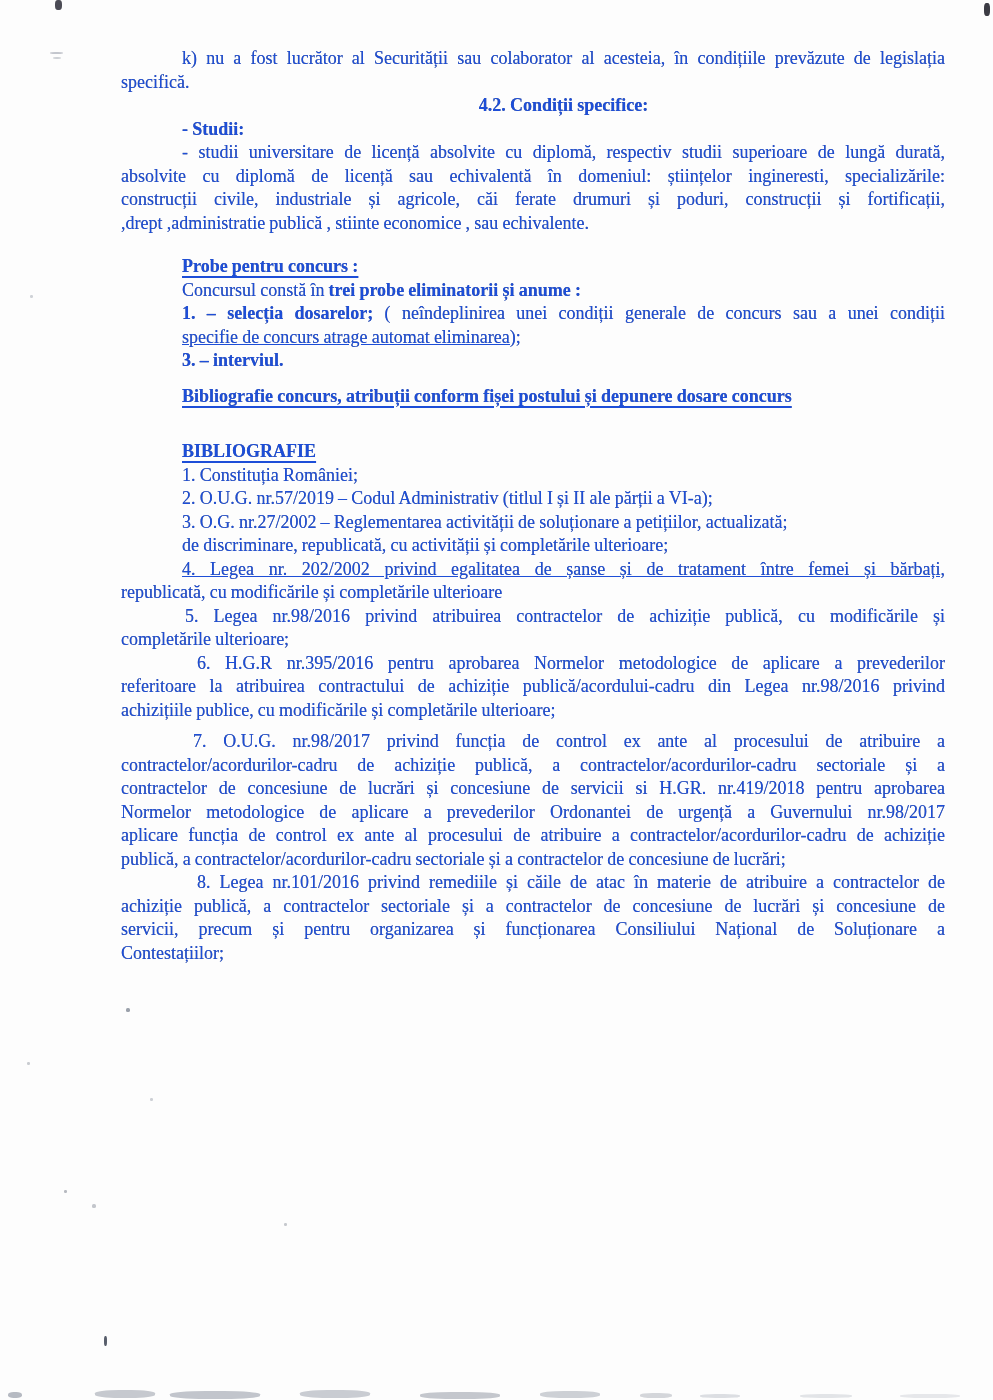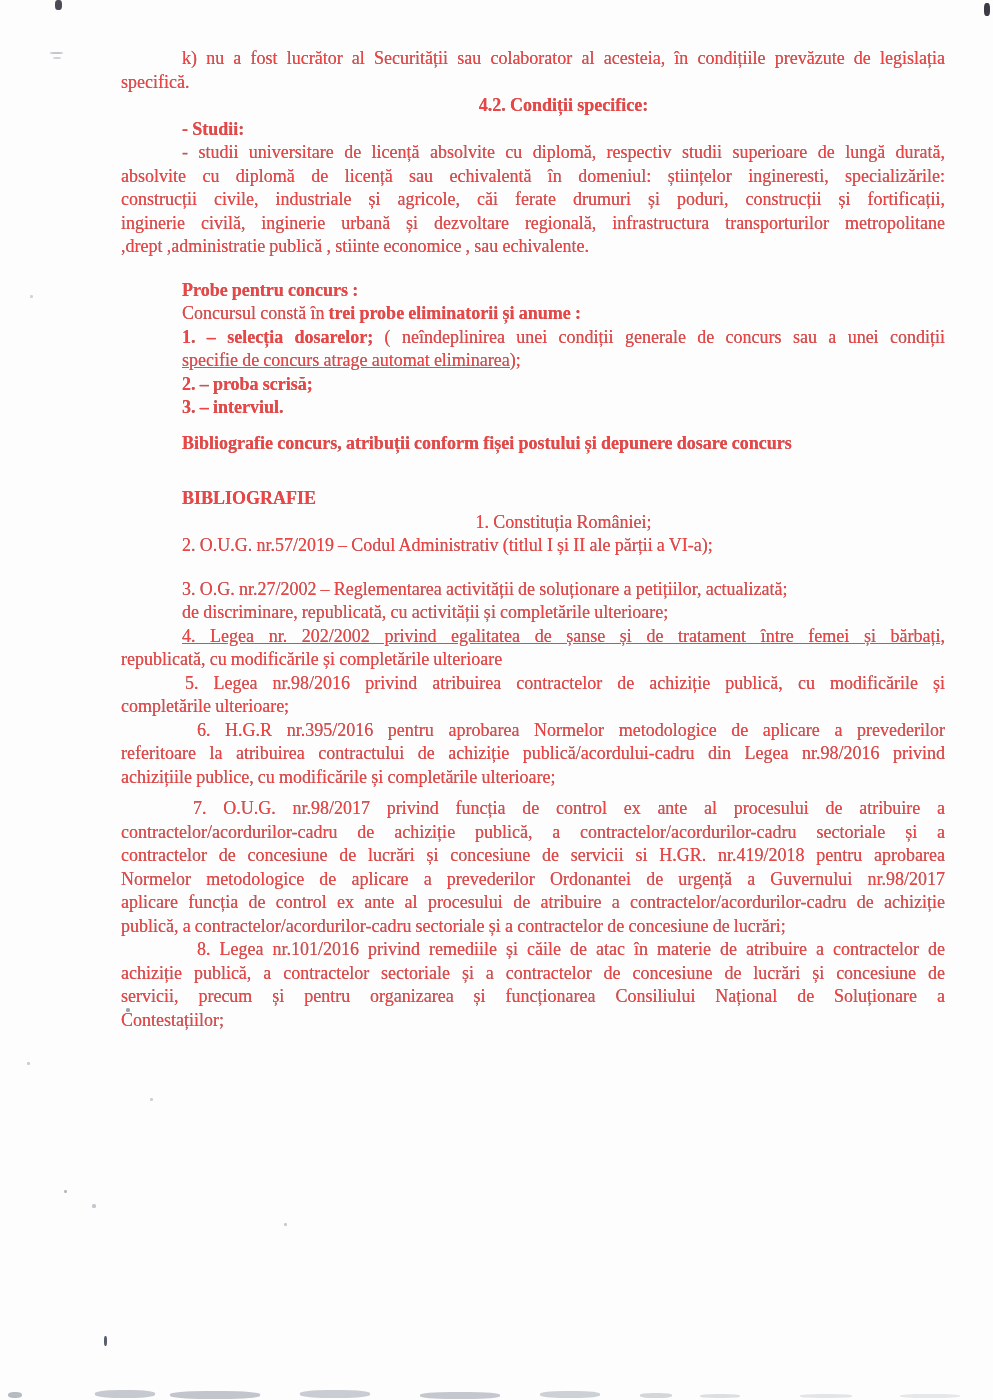--- a/index.html
+++ b/index.html
@@ -30,53 +30,52 @@
     word-spacing:-0.3px;
     text-shadow:0 0 0.4px rgba(20,20,25,0.55);
   }
   .line.j{
     white-space:normal;
     text-align:justify;
     text-align-last:justify;
   }
   .b{font-weight:bold;}
   .u{
+    text-decoration:underline;
     text-decoration-thickness:2px;
     text-underline-offset:3.5px;
   }
   .artifact{
     position:absolute;
     border-radius:40%;
   }
 </style>
 </head>
 <body>
 
-<div class="page" style="background: rgb(253, 253, 253); color: #ef4444;">
+<div class="page" style="background: rgb(253, 253, 253); color: #1d4ed8;">
   <div class="content">
       <div class="line j" style="padding-left: 61px;"><span class="">k) nu a fost lucrător al Securității sau colaborator al acesteia, în condițiile prevăzute de legislația</span></div>
       <div class="line"><span class="">specifică.</span></div>
       <div class="line" style="padding-left: 61px; text-align: center;"><span class="b ">4.2. Condiții specifice:</span></div>
       <div class="line" style="padding-left: 61px;"><span class="b ">- Studii:</span></div>
       <div class="line j" style="padding-left: 61px;"><span class="">-  studii universitare de licență absolvite cu diplomă, respectiv studii superioare de lungă durată,</span></div>
       <div class="line j"><span class="">absolvite cu diplomă de licență sau echivalentă în domeniul: științelor ingineresti, specializările:</span></div>
       <div class="line j"><span class="">construcții civile, industriale și agricole, căi ferate drumuri și poduri, construcții și fortificații,</span></div>
-      <div class="line j"><span class="">inginerie civilă, inginerie urbană și dezvoltare regională, infrastructura transporturilor metropolitane</span></div>
       <div class="line"><span class="">,drept ,administratie publică , stiinte economice , sau echivalente.</span></div>
       <div class="line" style="padding-left: 61px; margin-top: 20px;"><span class="b u">Probe pentru concurs :</span></div>
       <div class="line" style="padding-left: 61px;"><span class="">Concursul constă în </span><span class="b ">trei probe eliminatorii și anume :</span></div>
       <div class="line j" style="padding-left: 61px;"><span class="b ">1. – selecția dosarelor;</span><span class=""> ( neîndeplinirea unei condiții generale de concurs sau a unei condiții</span></div>
       <div class="line" style="padding-left: 61px; text-decoration: underline;"><span class="">specifie de concurs atrage automat eliminarea);</span></div>
-      <div class="line" style="padding-left: 61px;"><span class="b ">2. – proba scrisă;</span></div>
       <div class="line" style="padding-left: 61px;"><span class="b ">3. – interviul.</span></div>
       <div class="line" style="padding-left: 61px; margin-top: 12px;"><span class="b u">Bibliografie concurs, atribuții conform fișei postului și depunere dosare concurs</span></div>
       <div class="line" style="padding-left: 61px; margin-top: 32px;"><span class="b u">BIBLIOGRAFIE</span></div>
-      <div class="line" style="padding-left: 61px; text-align: center;"><span class="">1. Constituția României;</span></div>
+      <div class="line" style="padding-left: 61px;"><span class="">1. Constituția României;</span></div>
       <div class="line" style="padding-left: 61px;"><span class="">2. O.U.G. nr.57/2019 – Codul Administrativ (titlul I și II ale părții a VI-a);</span></div>
-      <div class="line" style="padding-left: 61px; margin-top: 20px;"><span class="">3. O.G. nr.27/2002 – Reglementarea activității de soluționare a petițiilor, actualizată;</span></div>
+      <div class="line" style="padding-left: 61px;"><span class="">3. O.G. nr.27/2002 – Reglementarea activității de soluționare a petițiilor, actualizată;</span></div>
       <div class="line" style="padding-left: 61px;"><span class="">de discriminare, republicată, cu activității și completările ulterioare;</span></div>
       <div class="line j" style="padding-left: 61px; text-decoration: underline;"><span class="">4. Legea nr. 202/2002 privind egalitatea de șanse și de tratament între femei și bărbați,</span></div>
       <div class="line"><span class="">republicată, cu modificările și completările ulterioare</span></div>
       <div class="line j" style="padding-left: 64px;"><span class="">5. Legea nr.98/2016 privind atribuirea contractelor de achiziție publică, cu modificările și</span></div>
       <div class="line"><span class="">completările ulterioare;</span></div>
       <div class="line j" style="padding-left: 76px;"><span class="">6. H.G.R nr.395/2016 pentru aprobarea Normelor metodologice de aplicare a prevederilor</span></div>
       <div class="line j"><span class="">referitoare la atribuirea contractului de achiziție publică/acordului-cadru din Legea nr.98/2016 privind</span></div>
       <div class="line"><span class="">achizițiile publice, cu modificările și completările ulterioare;</span></div>
       <div class="line j" style="padding-left: 72px; margin-top: 8px;"><span class="">7. O.U.G. nr.98/2017 privind funcția de control ex ante al procesului de atribuire a</span></div>
       <div class="line j"><span class="">contractelor/acordurilor-cadru de achiziție publică, a contractelor/acordurilor-cadru sectoriale și a</span></div>

